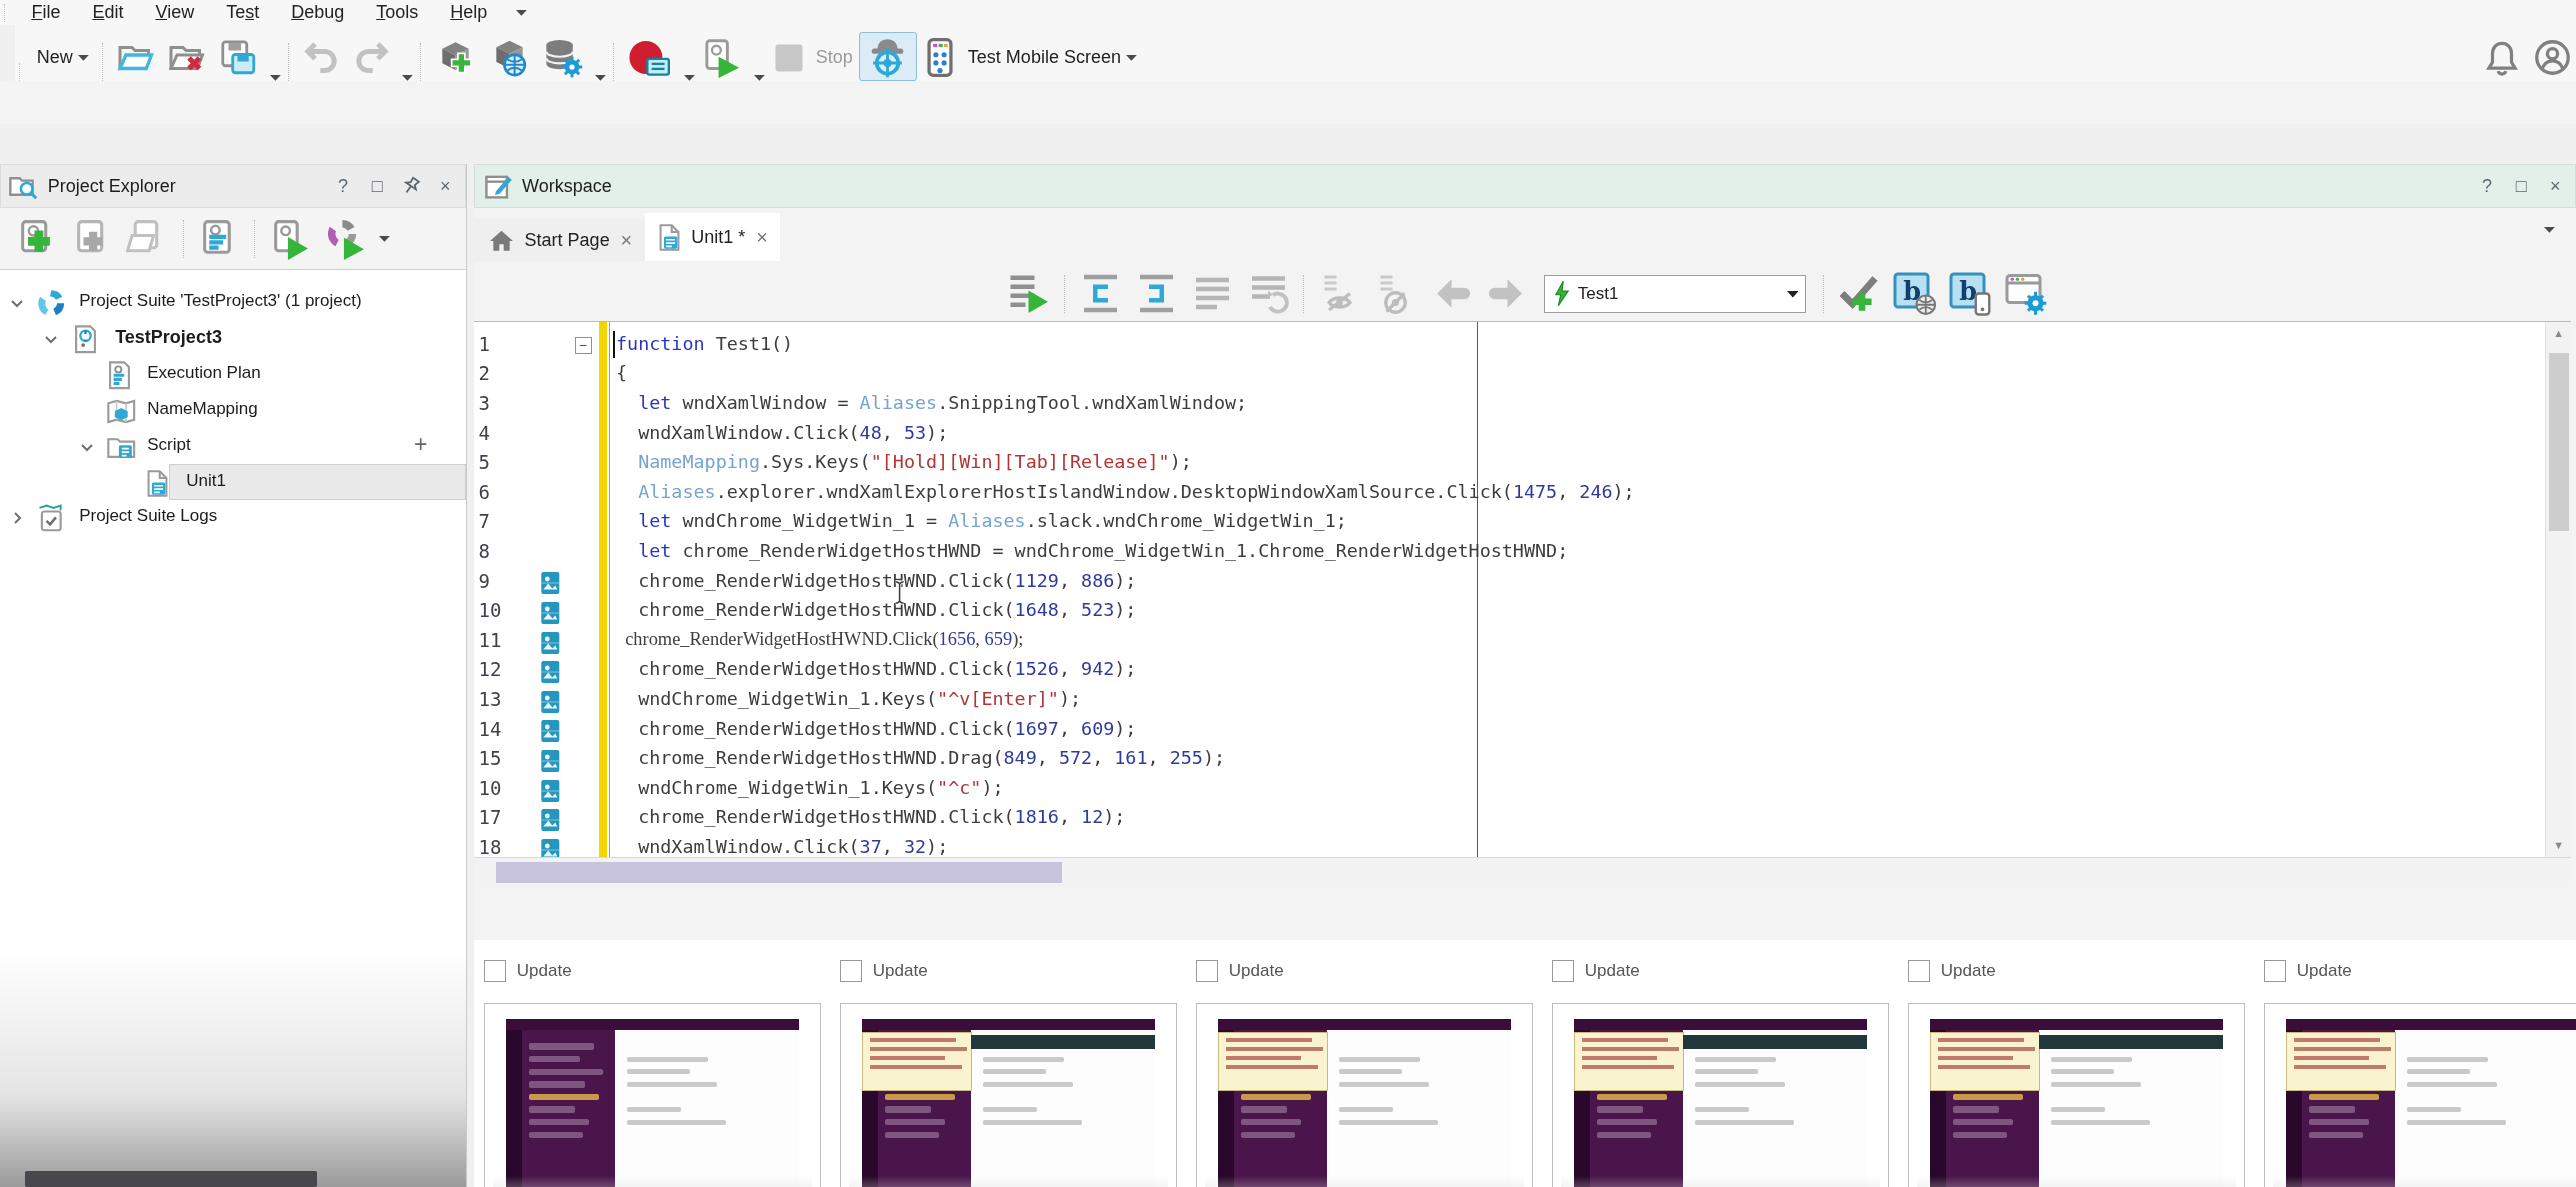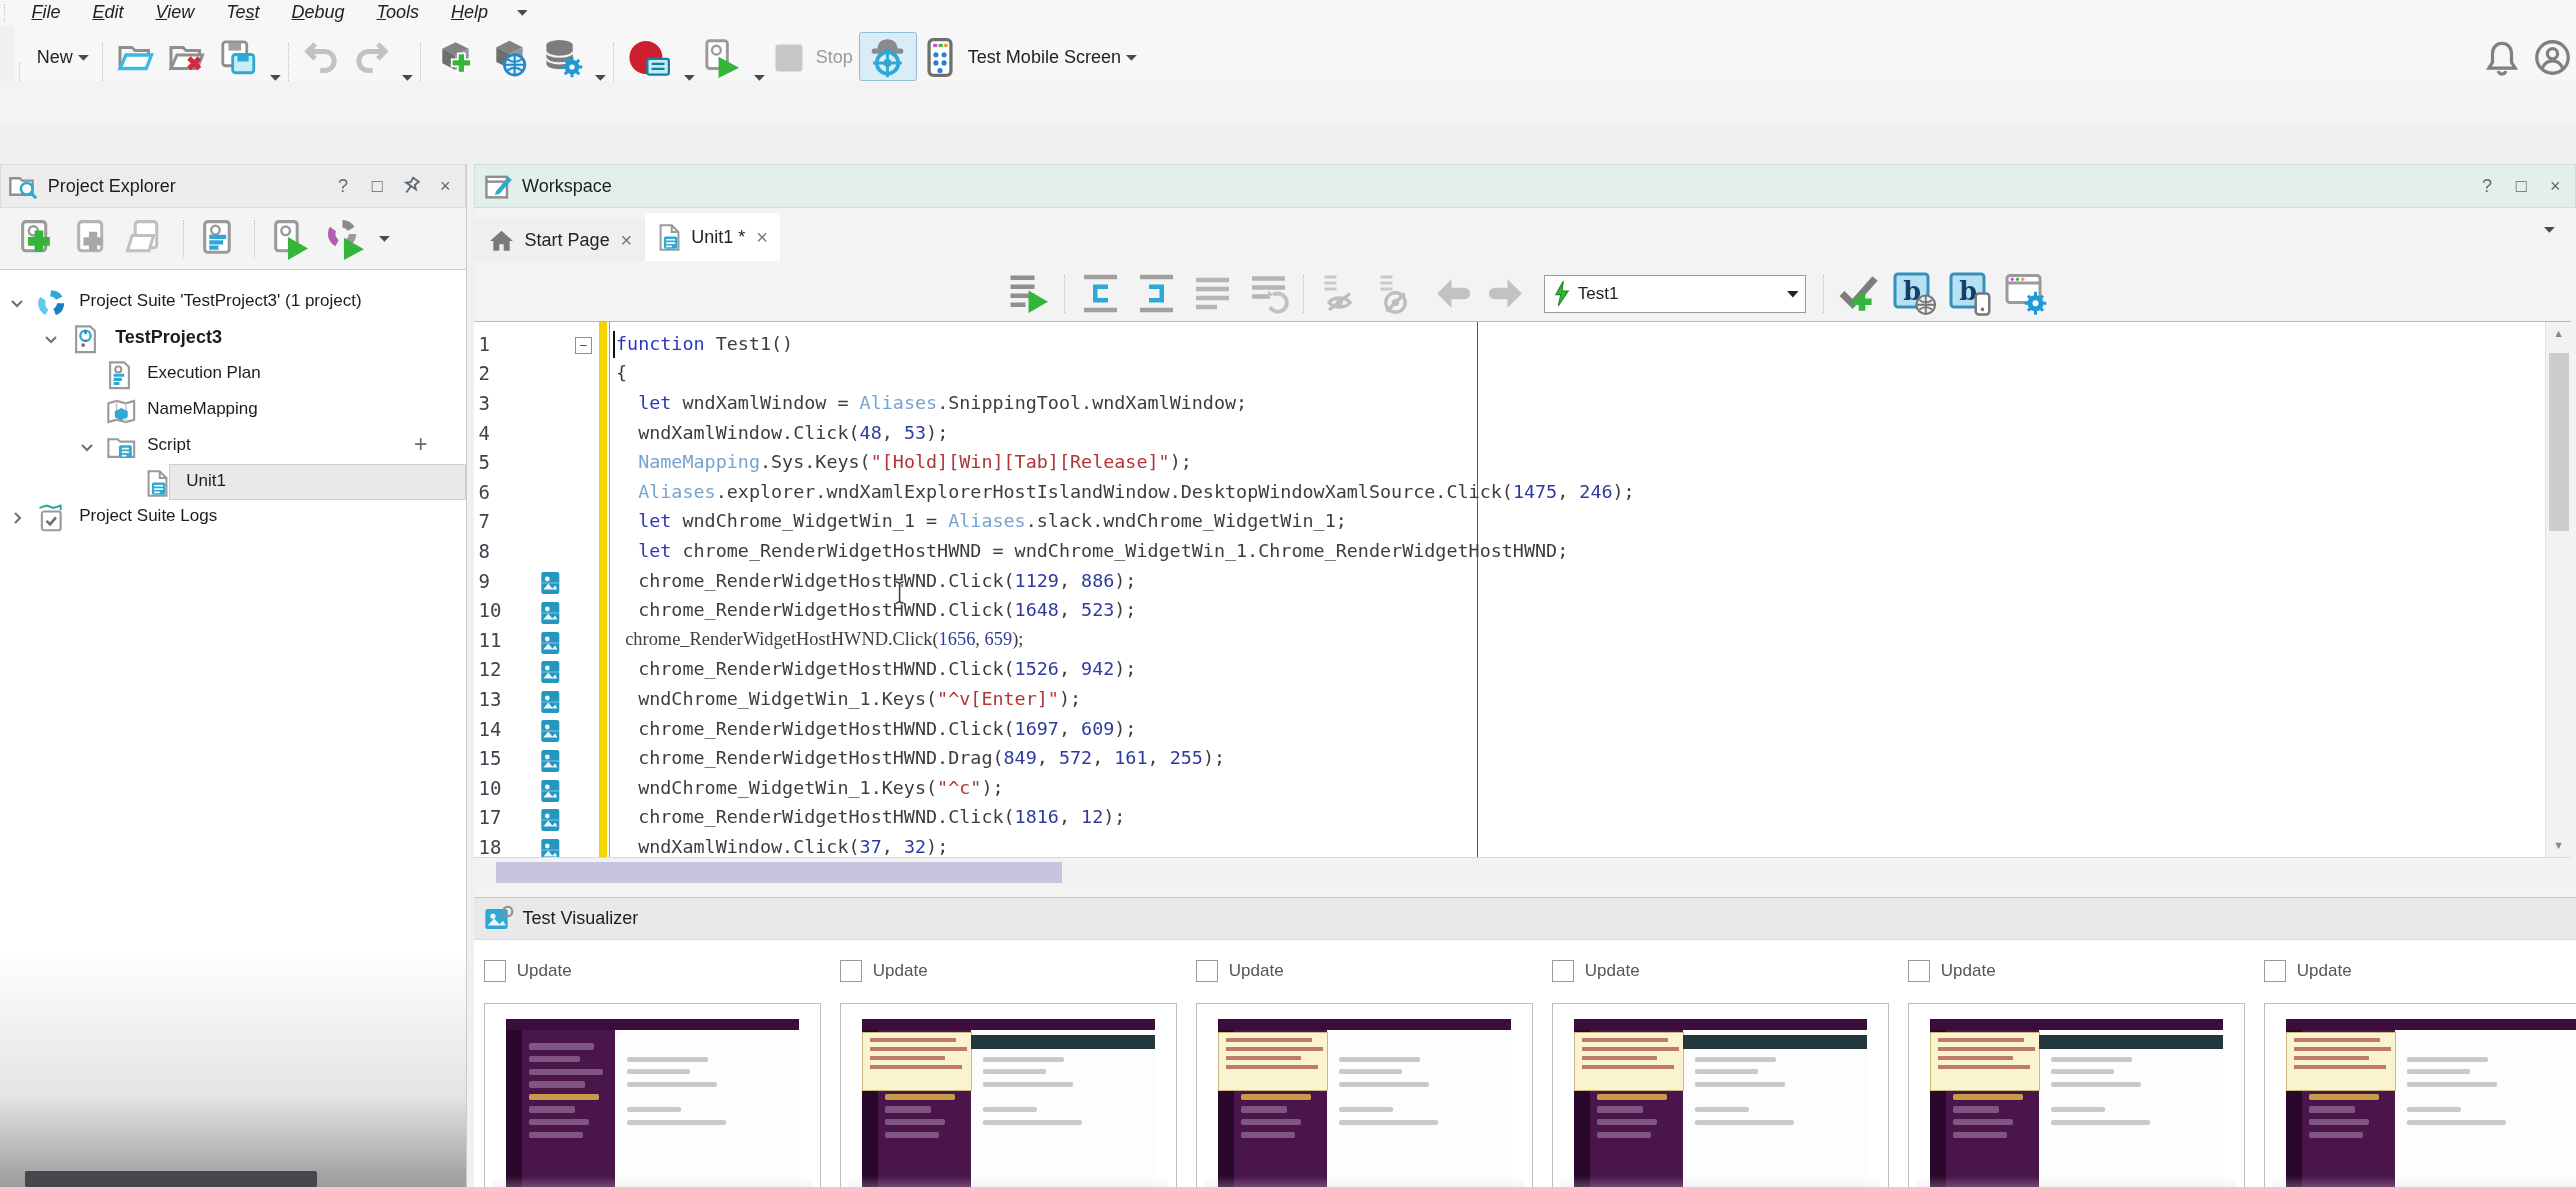--- a/index.html
+++ b/index.html
@@ -112,21 +112,21 @@
   .sh-dialog{position:absolute;left:122px;right:12.6px;top:23px;height:14.4px;background:#21373c;}
   .sh-fade{position:absolute;left:0;right:0;bottom:0;height:41px;background:linear-gradient(rgba(255,255,255,0),#d4d4d4);}
 </style>
 </head>
 <body>
 
 <div id="root">
 
   <div id="menubar" class="abs">
     <span class="grip"></span>
-    <span id="menu-items" style="display: inline-flex; font-style: italic;">
+    <span id="menu-items" style="display: inline-flex;">
         <span class="menu-item"><span class="accel">F</span><span>i</span><span>l</span><span>e</span></span>
         <span class="menu-item"><span class="accel">E</span><span>d</span><span>i</span><span>t</span></span>
         <span class="menu-item"><span class="accel">V</span><span>i</span><span>e</span><span>w</span></span>
         <span class="menu-item"><span>T</span><span>e</span><span class="accel">s</span><span>t</span></span>
         <span class="menu-item"><span class="accel">D</span><span>e</span><span>b</span><span>u</span><span>g</span></span>
         <span class="menu-item"><span class="accel">T</span><span>o</span><span>o</span><span>l</span><span>s</span></span>
         <span class="menu-item"><span class="accel">H</span><span>e</span><span>l</span><span>p</span></span>
       </span>
     <span class="icon menu-caret">
         <svg width="10.8" height="7.2" viewBox="0 0 10 6">
@@ -844,31 +844,20 @@
           <path d="M4 2c2.2 0 3.4 1 4.5 2C9.6 3 10.8 2 13 2M8.5 4v20M4 26c2.2 0 3.4-1 4.5-2 1.1 1 2.3 2 4.5 2" stroke="#fff" stroke-width="4" fill="none"></path>
           <path d="M4 2c2.2 0 3.4 1 4.5 2C9.6 3 10.8 2 13 2M8.5 4v20M4 26c2.2 0 3.4-1 4.5-2 1.1 1 2.3 2 4.5 2" stroke="#3a3a3a" stroke-width="1.7" fill="none"></path>
         </svg>
       </span>
   </div>
 
   <div id="hscroll" class="abs">
     <div id="hthumb"></div>
   </div>
 
-  <div id="viz-header" class="abs">
-    <span class="icon" style="margin-left:9px">
-        <svg width="30.5" height="29" viewBox="0 0 26 24">
-          <rect x="2" y="4" width="19" height="17" rx="2" fill="#2ea8d5"></rect>
-          <circle cx="8.5" cy="10" r="2.2" fill="#eaf8fd"></circle>
-          <path d="M4 18l5.5-6 4.5 5 3-3 2.5 4z" fill="#eaf8fd"></path>
-          <circle cx="21" cy="6" r="4" fill="none" stroke="#8f8f8f" stroke-width="1.8"></circle>
-        </svg>
-      </span>
-    <span class="panel-title">Test Visualizer</span>
-  </div>
   <div id="viz-body" class="abs">
       <div class="upd" style="left: 10px;">
         <span class="box"></span>
         <span class="lbl">Update</span>
       </div>
       <div class="thumb" style="left: 10px;">
         <div class="shot">
           <div class="sh-title"></div>
           <div class="sh-body">
             <div class="sh-rail"></div>

